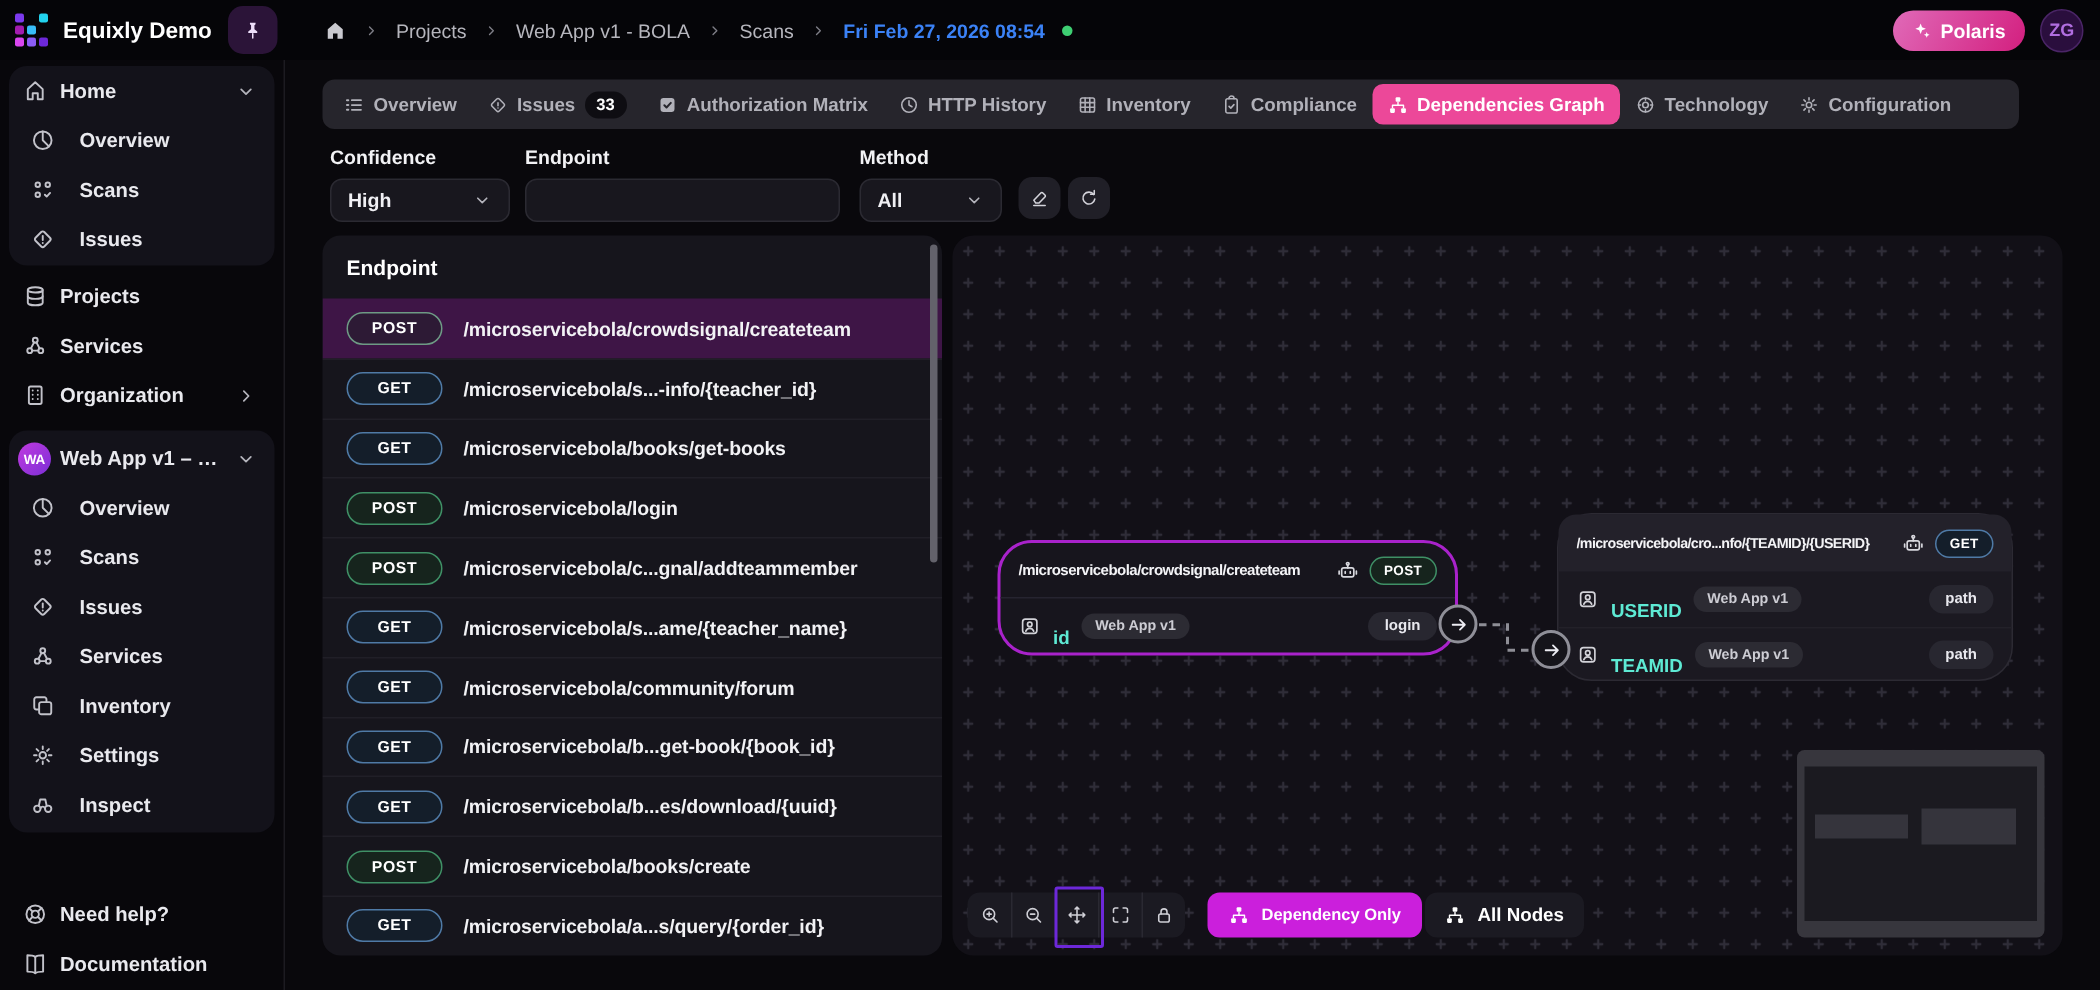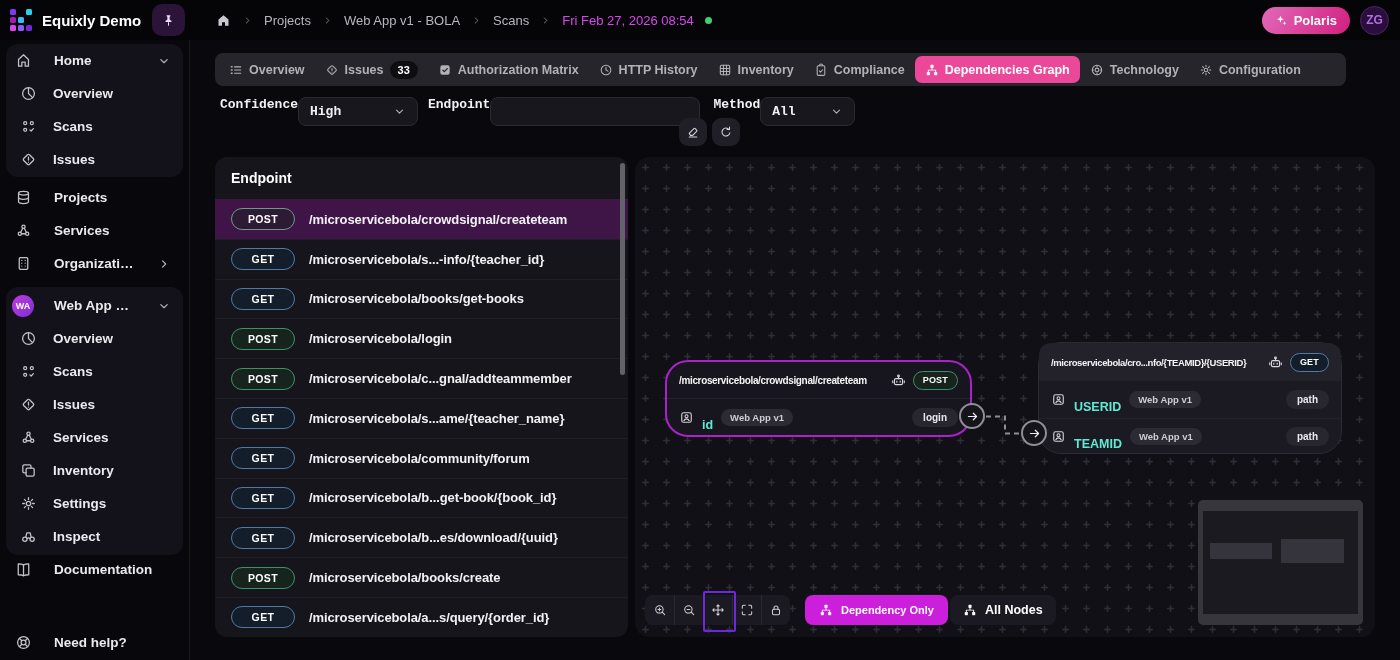--- a/index.html
+++ b/index.html
@@ -14,51 +14,51 @@
 .logo i { border-radius:1.5px; }
 .logo i:nth-child(1){background:#7c3aed;} .logo i:nth-child(2){background:transparent;} .logo i:nth-child(3){background:#22d3ee;}
 .logo i:nth-child(4){background:#a21caf;} .logo i:nth-child(5){background:#38bdf8;} .logo i:nth-child(6){background:transparent;}
 .logo i:nth-child(7){background:#d946ef;} .logo i:nth-child(8){background:#8b5cf6;} .logo i:nth-child(9){background:#6d28d9;}
 .app-title { font-size:15px; font-weight:700; color:#fff; white-space:nowrap; }
 .pin-btn { position:absolute; right:5px; top:4px; width:33px; height:32px; border-radius:10px; background:#2b1438; display:flex; align-items:center; justify-content:center; color:#ecdef8; }
 .pin-btn svg { width:15px; height:15px; }
 .breadcrumb { display:flex; align-items:center; gap:11px; margin-left:26px; font-size:13px; color:#b6b6bd; white-space:nowrap; }
 .crumb-home { width:15px; height:15px; color:#c9c9cf; flex:none; }
 .crumb-sep { color:#7e7e86; width:11px; height:11px; flex:none; }
-.crumb-current { color:#d946ef; font-weight:400; }
+.crumb-current { color:#3b82f6; font-weight:700; }
 .green-dot { width:7px; height:7px; border-radius:50%; background:var(--green-dot,#3ecf72); flex:none; }
 .topbar-right { margin-left:auto; display:flex; align-items:center; gap:10px; padding-right:11px; }
 .polaris-btn { height:27px; padding:0 13px; border-radius:14px; background:linear-gradient(120deg,var(--polaris-from,#e06ab8),var(--polaris-to,#d31f7f)); display:flex; align-items:center; gap:6px; color:#fff; font-size:13px; font-weight:700; }
 .polaris-btn .ic { width:13px; height:13px; }
 .avatar { width:29px; height:29px; border-radius:50%; background:#2a0e3d; border:1px solid #4a2566; color:#b16ee0; font-size:12px; font-weight:700; display:flex; align-items:center; justify-content:center; }
 
 
 .sidebar { position:absolute; top:40px; left:0; width:190px; height:620px; background:#08070b; border-right:1px solid #1c1b21; }
 .nav { position:absolute; top:4px; left:6px; width:177px; }
 .group-bg { position:absolute; left:0; width:177px; background:#13121a; border-radius:12px; }
 #gbg1 { top:0; height:133px; }
 #gbg2 { top:243px; height:268px; }
-.nav-item { position:relative; height:33px; display:flex; align-items:center; padding:0 9px; gap:22px; font-size:13.5px; font-weight:600; color:#e9e9ee; }
+.nav-item { position:relative; height:33px; display:flex; align-items:center; padding:0 9px; gap:8px; font-size:13.5px; font-weight:600; color:#e9e9ee; }
 .nav-item.indent { padding-left:14px; gap:16px; }
 .s-icon { width:17px; height:17px; color:#c2c2ca; flex:none; }
 .s-label { white-space:nowrap; overflow:hidden; text-overflow:ellipsis; flex:1; }
 .chev { margin-left:auto; width:14px; height:14px; color:#b4b4bc; flex:none; }
 .nav-item .chev { margin-right:3px; margin-left:0; }
 .avatar-chip { width:22px; height:22px; border-radius:50%; background:linear-gradient(135deg,#c13ae0,#7c2fd6); color:#fff; font-size:9px; font-weight:700; display:flex; align-items:center; justify-content:center; flex:none; margin-left:-3px; margin-right:-2px; }
 
 
 .tabbar { position:absolute; top:53px; left:215px; width:1131px; height:33px; background:#26252c; border-radius:8px; display:flex; align-items:center; padding:0 4px; }
 .tab { display:flex; align-items:center; gap:6px; padding:0 10px; height:27px; border-radius:7px; font-size:12.5px; font-weight:600; color:#b1b1b9; white-space:nowrap; }
 .tab.active { background:#ec4899; color:#fff; font-weight:700; }
 .t-icon { width:14px; height:14px; flex:none; }
 .tab-badge { background:#0e0d12; border-radius:10px; padding:3px 8px; font-size:11px; font-weight:700; color:#fff; }
 
 
 .filters { position:absolute; top:97px; left:220px; display:flex; }
-.fgroup { display:flex; flex-direction:row;font-family:Liberation Mono, monospace; }
+.fgroup { display:flex; flex-direction:column; }
 .flabel { font-size:13px; font-weight:700; color:#f2f2f5; margin-bottom:7px; }
 .fctl { background:#18171e; border:1px solid #2b2a32; border-radius:8px; height:29px; display:flex; align-items:center; padding:0 11px; font-size:13px; font-weight:600; color:#f0f0f4; }
 .fctl .chev { width:13px; height:13px; margin-left:auto; color:#b4b4bc; }
 .w-conf { width:120px; margin-right:10px; }
 .w-endp { width:210px; margin-right:13px; }
 .w-meth { width:95px; }
 .icon-btn { position:absolute; width:28px; height:28px; border-radius:9px; background:#201f27; display:flex; align-items:center; justify-content:center; color:#d4d4db; top:118px; }
 .icon-btn svg { width:14px; height:14px; }
 #btn-clear { left:679px; } #btn-refresh { left:712px; }
 
@@ -377,42 +377,42 @@
               <circle cx="17.1" cy="15.8" r="3"></circle>
               <path d="M9.9 15.2c.6-1 1.2-1.4 2.1-1.4s1.5.4 2.1 1.4"></path>
               <path d="M8.3 13 9.6 7h4.8l1.3 6"></path>
             </svg>
           </span>
 
         <span class="s-label">Inspect</span>
 
       </div>
 
-      <div class="nav-item">
-        <span class="s-icon">
-            <svg viewBox="0 0 24 24" width="100%" height="100%" fill="none" stroke="currentColor" stroke-width="1.8" stroke-linecap="round" stroke-linejoin="round">
-              <path d="M12 5.6C10.5 4.4 8.3 4 4.6 4v15.4c3.7 0 5.9.4 7.4 1.6 1.5-1.2 3.7-1.6 7.4-1.6V4c-3.7 0-5.9.4-7.4 1.6z"></path>
-              <path d="M12 5.6v15.2"></path>
-            </svg>
-          </span>
-
-        <span class="s-label">Documentation</span>
-
-      </div>
-
       <div class="nav-item" style="margin-top: 40px;">
         <span class="s-icon">
             <svg viewBox="0 0 24 24" width="100%" height="100%" fill="none" stroke="currentColor" stroke-width="1.8" stroke-linecap="round" stroke-linejoin="round">
               <circle cx="12" cy="12" r="8.3"></circle>
               <circle cx="12" cy="12" r="3.4"></circle>
               <path d="M9.6 9.6 6.1 6.1M14.4 9.6l3.5-3.5M9.6 14.4l-3.5 3.5M14.4 14.4l3.5 3.5"></path>
             </svg>
           </span>
 
         <span class="s-label">Need help?</span>
+
+      </div>
+
+      <div class="nav-item">
+        <span class="s-icon">
+            <svg viewBox="0 0 24 24" width="100%" height="100%" fill="none" stroke="currentColor" stroke-width="1.8" stroke-linecap="round" stroke-linejoin="round">
+              <path d="M12 5.6C10.5 4.4 8.3 4 4.6 4v15.4c3.7 0 5.9.4 7.4 1.6 1.5-1.2 3.7-1.6 7.4-1.6V4c-3.7 0-5.9.4-7.4 1.6z"></path>
+              <path d="M12 5.6v15.2"></path>
+            </svg>
+          </span>
+
+        <span class="s-label">Documentation</span>
 
       </div>
     </div>
   </div>
 </div>
 
 <div class="tabbar">
   <div data-repeat="tabs.items">
     <div class="tab">
       <span class="t-icon">

